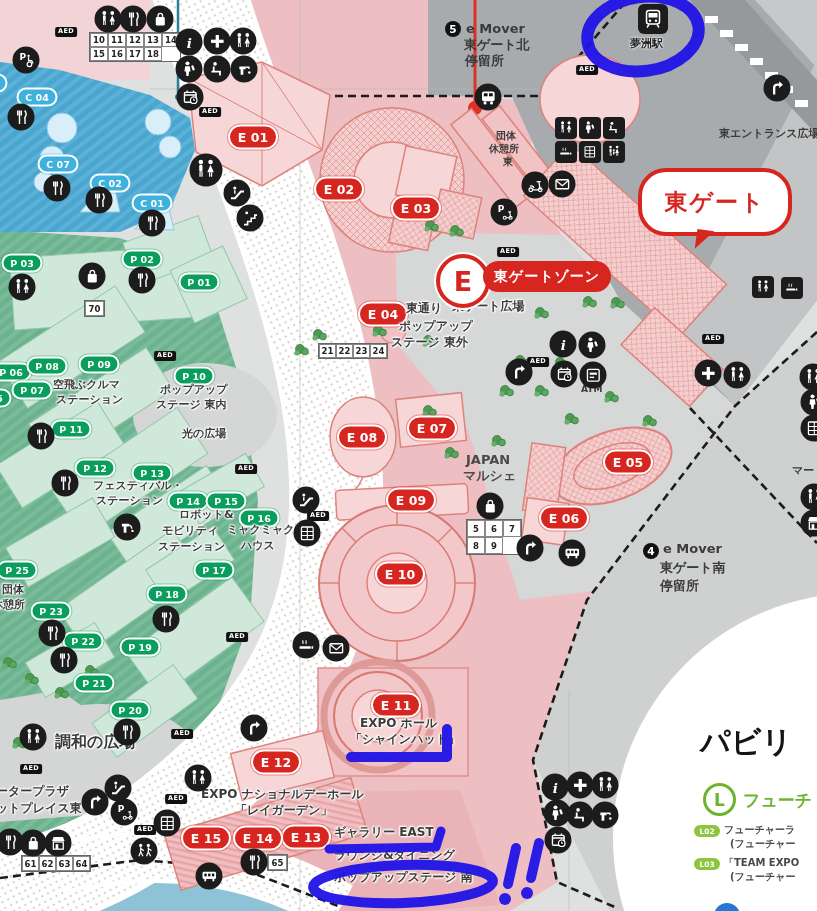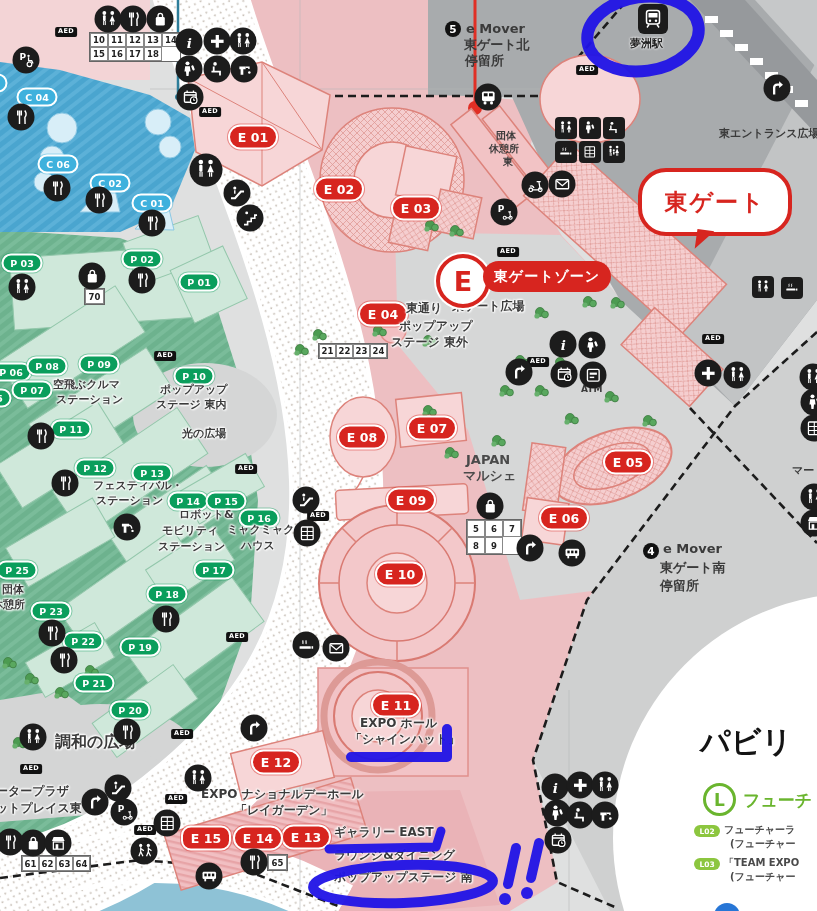--- a/index.html
+++ b/index.html
@@ -292,21 +292,21 @@
       <div class="pill e" style="left: 628px; top: 462px;">E 05</div>
       <div class="pill e" style="left: 564px; top: 518px;">E 06</div>
       <div class="pill e" style="left: 432px; top: 428px;">E 07</div>
       <div class="pill e" style="left: 362px; top: 437px;">E 08</div>
       <div class="pill e" style="left: 411px; top: 500px;">E 09</div>
       <div class="pill e" style="left: 400px; top: 574px;">E 10</div>
       <div class="pill e" style="left: 396px; top: 705px;">E 11</div>
       <div class="pill e" style="left: 276px; top: 762px;">E 12</div>
       <div class="pill e" style="left: 306px; top: 837px;">E 13</div>
       <div class="pill e" style="left: 258px; top: 838px;">E 14</div>
-      <div class="pill e" style="left: 206px; top: 838px; border-radius: 10px;">E 15</div>
+      <div class="pill e" style="left: 206px; top: 838px;">E 15</div>
       <div class="pill p" style="left: 199px; top: 282px;">P 01</div>
       <div class="pill p" style="left: 142px; top: 259px;">P 02</div>
       <div class="pill p" style="left: 22px; top: 263px;">P 03</div>
       <div class="pill p" style="left: -9px; top: 398px;">P 05</div>
       <div class="pill p" style="left: 11px; top: 372px;">P 06</div>
       <div class="pill p" style="left: 32px; top: 390px;">P 07</div>
       <div class="pill p" style="left: 47px; top: 366px;">P 08</div>
       <div class="pill p" style="left: 99px; top: 364px;">P 09</div>
       <div class="pill p" style="left: 194px; top: 376px;">P 10</div>
       <div class="pill p" style="left: 71px; top: 429px;">P 11</div>
@@ -318,21 +318,21 @@
       <div class="pill p" style="left: 214px; top: 570px;">P 17</div>
       <div class="pill p" style="left: 167px; top: 594px;">P 18</div>
       <div class="pill p" style="left: 140px; top: 647px;">P 19</div>
       <div class="pill p" style="left: 130px; top: 710px;">P 20</div>
       <div class="pill p" style="left: 94px; top: 683px;">P 21</div>
       <div class="pill p" style="left: 83px; top: 641px;">P 22</div>
       <div class="pill p" style="left: 51px; top: 611px;">P 23</div>
       <div class="pill p" style="left: 17px; top: 570px;">P 25</div>
       <div class="pill c" style="left: 152px; top: 203px;">C 01</div>
       <div class="pill c" style="left: 110px; top: 183px;">C 02</div>
-      <div class="pill c" style="left: 58px; top: 164px;">C 06</div>
+      <div class="pill c" style="left: 58px; top: 164px;">C 07</div>
       <div class="pill c" style="left: 37px; top: 97px;">C 04</div>
       <div class="pill c" style="left: -13px; top: 83px;">C 05</div>
       <div class="mtxt" style="left: 466px; top: 22px; font-size: 13px;">e Mover</div>
       <div class="mtxt" style="left: 464px; top: 38px; font-size: 13px;">東ゲート北</div>
       <div class="mtxt" style="left: 465px; top: 54px; font-size: 13px;">停留所</div>
       <div class="mtxt" style="left: 719px; top: 128px; font-size: 11px;">東エントランス広場</div>
       <div class="mtxt" style="left: 496px; top: 131px; font-size: 10px;">団体</div>
       <div class="mtxt" style="left: 489px; top: 144px; font-size: 10px;">休憩所</div>
       <div class="mtxt" style="left: 503px; top: 157px; font-size: 10px;">東</div>
       <div class="mtxt halo" style="left: 406px; top: 286px; font-size: 12px; margin-top: 16px;">東通り</div>
@@ -405,21 +405,21 @@
         </div>
       </div>
       <div class="grid" style="left: 1px; top: 855px; margin-left: 20px;">
         <div class="r">
           <span class="cell" style="width: 15px; height: 13px;">61</span>
           <span class="cell" style="width: 15px; height: 13px;">62</span>
           <span class="cell" style="width: 15px; height: 13px;">63</span>
           <span class="cell" style="width: 15px; height: 13px;">64</span>
         </div>
       </div>
-      <div class="grid" style="left: 84px; top: 288px;">
+      <div class="grid" style="left: 84px; top: 300px;">
         <div class="r">
           <span class="cell" style="width: 17px; height: 13px;">70</span>
         </div>
       </div>
       <div class="grid" style="left: 267px; top: 854px;">
         <div class="r">
           <span class="cell" style="width: 17px; height: 13px;">65</span>
         </div>
       </div>
       <div class="aed" style="left: 66px; top: 32px;">AED</div>

